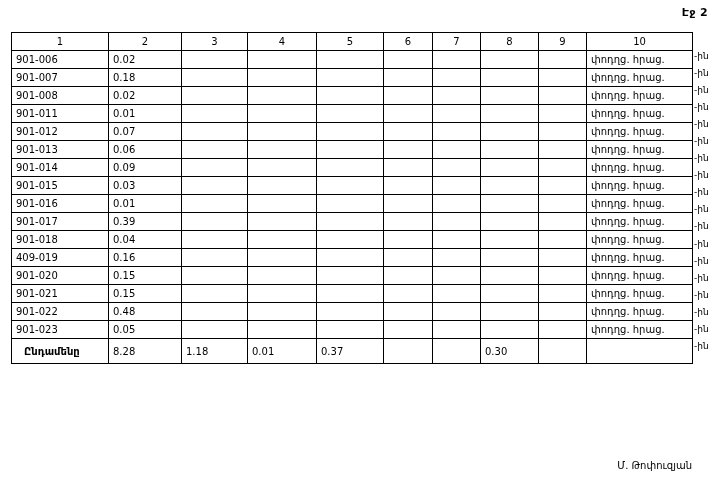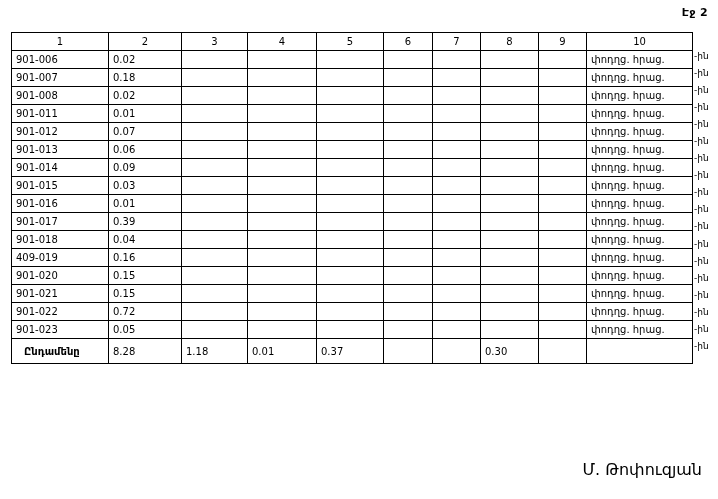--- a/index.html
+++ b/index.html
@@ -94,23 +94,23 @@
   .footer {
     position: absolute;
     left: 14px;
     top: 432px;
     font-size: 10px;
     line-height: 14px;
   }
   .footer div { white-space: nowrap; }
   .signature {
     position: absolute;
-    right: 16px;
+    right: 26px;
     top: 460px;
-    font-size: 16px;
+    font-size: 10px;
     white-space: nowrap;
   }
 </style>
 </head>
 <body>
 
 <div class="page">
 
   <div class="page-number">Էջ 2</div>
 
@@ -306,21 +306,21 @@
             <td class="num"></td>
             <td class="num"></td>
             <td class="num"></td>
             <td class="num"></td>
             <td class="num"></td>
             <td class="num"></td>
             <td class="num">փոդղց. հրաց.</td>
           </tr>
           <tr>
             <td class="code">901-022</td>
-            <td class="num">0.72</td>
+            <td class="num">0.48</td>
             <td class="num"></td>
             <td class="num"></td>
             <td class="num"></td>
             <td class="num"></td>
             <td class="num"></td>
             <td class="num"></td>
             <td class="num"></td>
             <td class="num">փոդղց. հրաց.</td>
           </tr>
           <tr>

